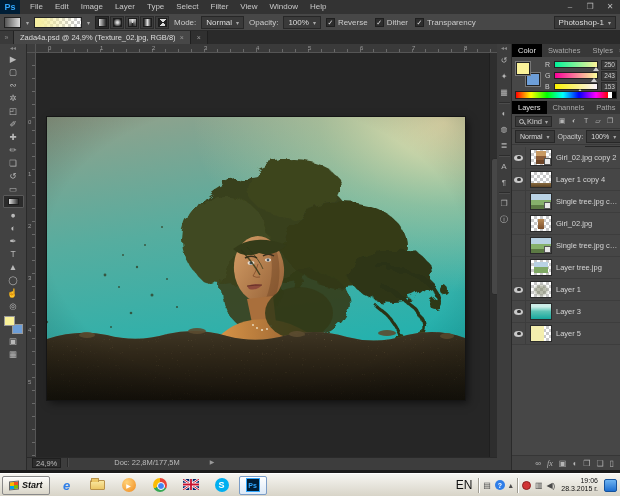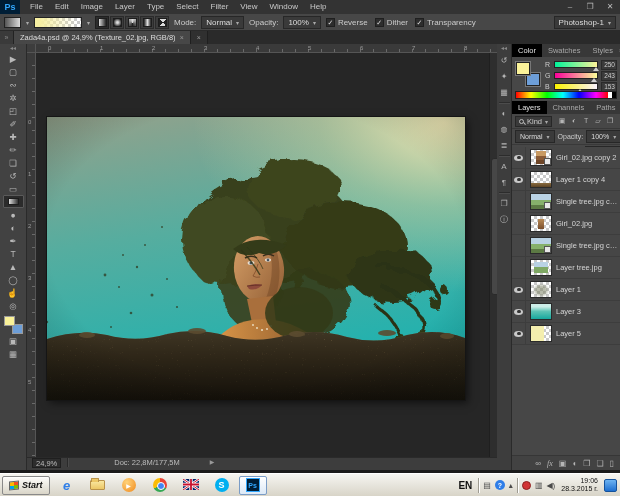--- a/index.html
+++ b/index.html
@@ -154,21 +154,21 @@
   .ic-ie{color:#2f7ee8;font-weight:bold;font-style:italic;font-size:13px;line-height:13px}
   .ic-folder{width:15px;height:10px;background:linear-gradient(#f9e7a0,#ecc766);border:1px solid #b9924a;border-radius:1px;position:relative}
   .ic-folder::before{content:"";position:absolute;top:-3px;left:0;width:6px;height:3px;background:#ecc766;border:1px solid #b9924a;border-bottom:none;border-radius:1px 1px 0 0}
   .ic-media{width:14px;height:14px;border-radius:50%;background:radial-gradient(circle at 35% 30%,#ffd27a,#f08a1d);display:flex;align-items:center;justify-content:center;color:#fff;font-size:6px}
   .ic-chrome{width:14px;height:14px;border-radius:50%;position:relative;background:conic-gradient(#ea4335 0 33%,#34a853 0 66%,#fbbc05 0);}
   .ic-chrome::after{content:"";position:absolute;left:4px;top:4px;width:6px;height:6px;border-radius:50%;background:#4285f4;border:1.5px solid #fff}
   .ic-skype{width:14px;height:14px;border-radius:50%;background:#00aff0;color:#fff;font-weight:bold;font-size:9px;display:flex;align-items:center;justify-content:center}
   .ic-ps{width:14px;height:14px;background:#001e36;border:1px solid #31a8ff;color:#31a8ff;font-size:7px;font-weight:bold;display:flex;align-items:center;justify-content:center}
   .tray{margin-left:auto;display:flex;align-items:center;gap:4px;padding-right:1px}
   .tray-divider{width:1px;height:15px;background:#9f9c92;box-shadow:1px 0 0 #fff}
-  .lang{font-weight:bold;font-size:10px;padding:0 2px}
+  .lang{font-weight:normal;font-size:12px;padding:0 2px}
   .tray-glyph{font-size:8px;color:#4a4a4a}
   .help-dot{width:10px;height:10px;border-radius:50%;background:#2f7ee8;color:#fff;font-size:7px;font-weight:bold;display:flex;align-items:center;justify-content:center}
   .sec-dot{width:9px;height:9px;border-radius:50%;background:#d13434;border:1px solid #8d1f1f}
   .clock{text-align:right;font-size:7px;line-height:1.2;padding:0 2px;white-space:nowrap}
   .blue-app{width:13px;height:13px;border-radius:2px;background:linear-gradient(#6db3f2,#1e6fd0);border:1px solid #14529c}
 </style>
 </head>
 <body>
 
 <div class="titlebar">

